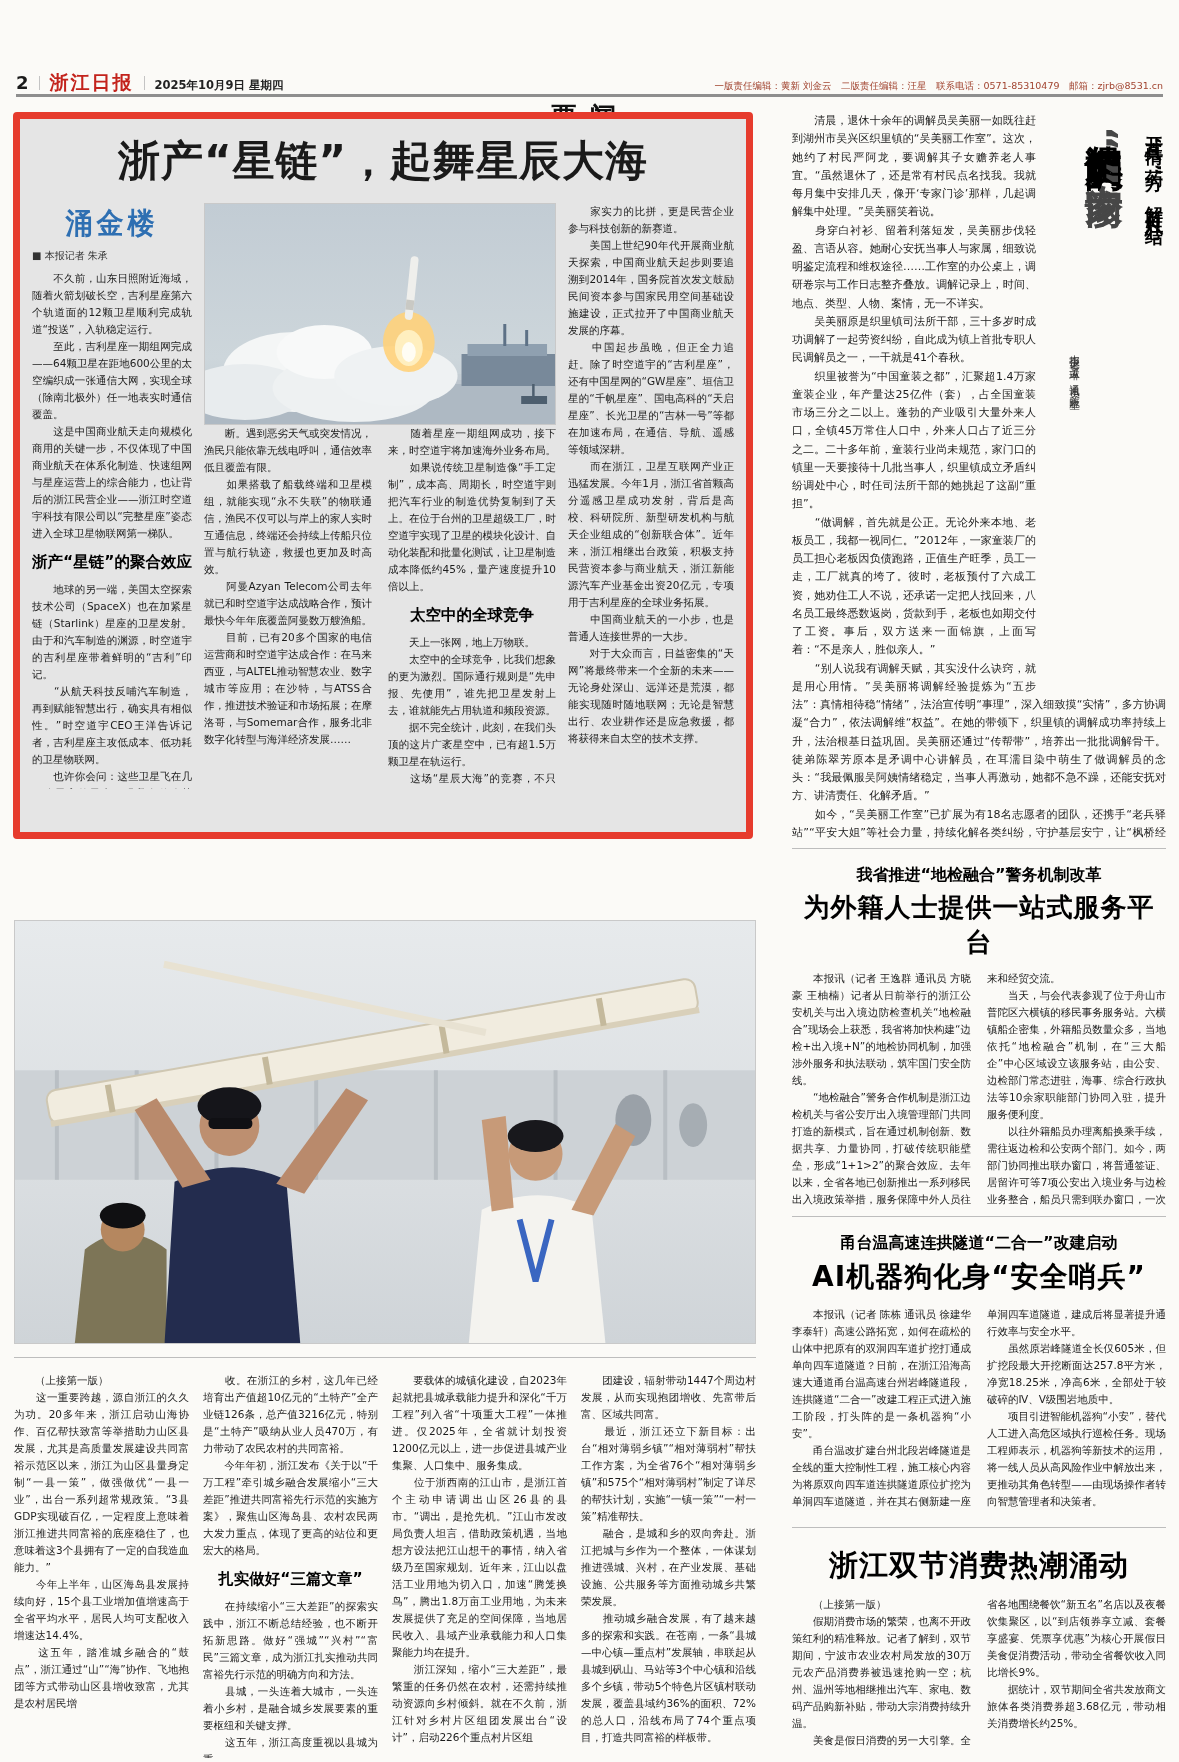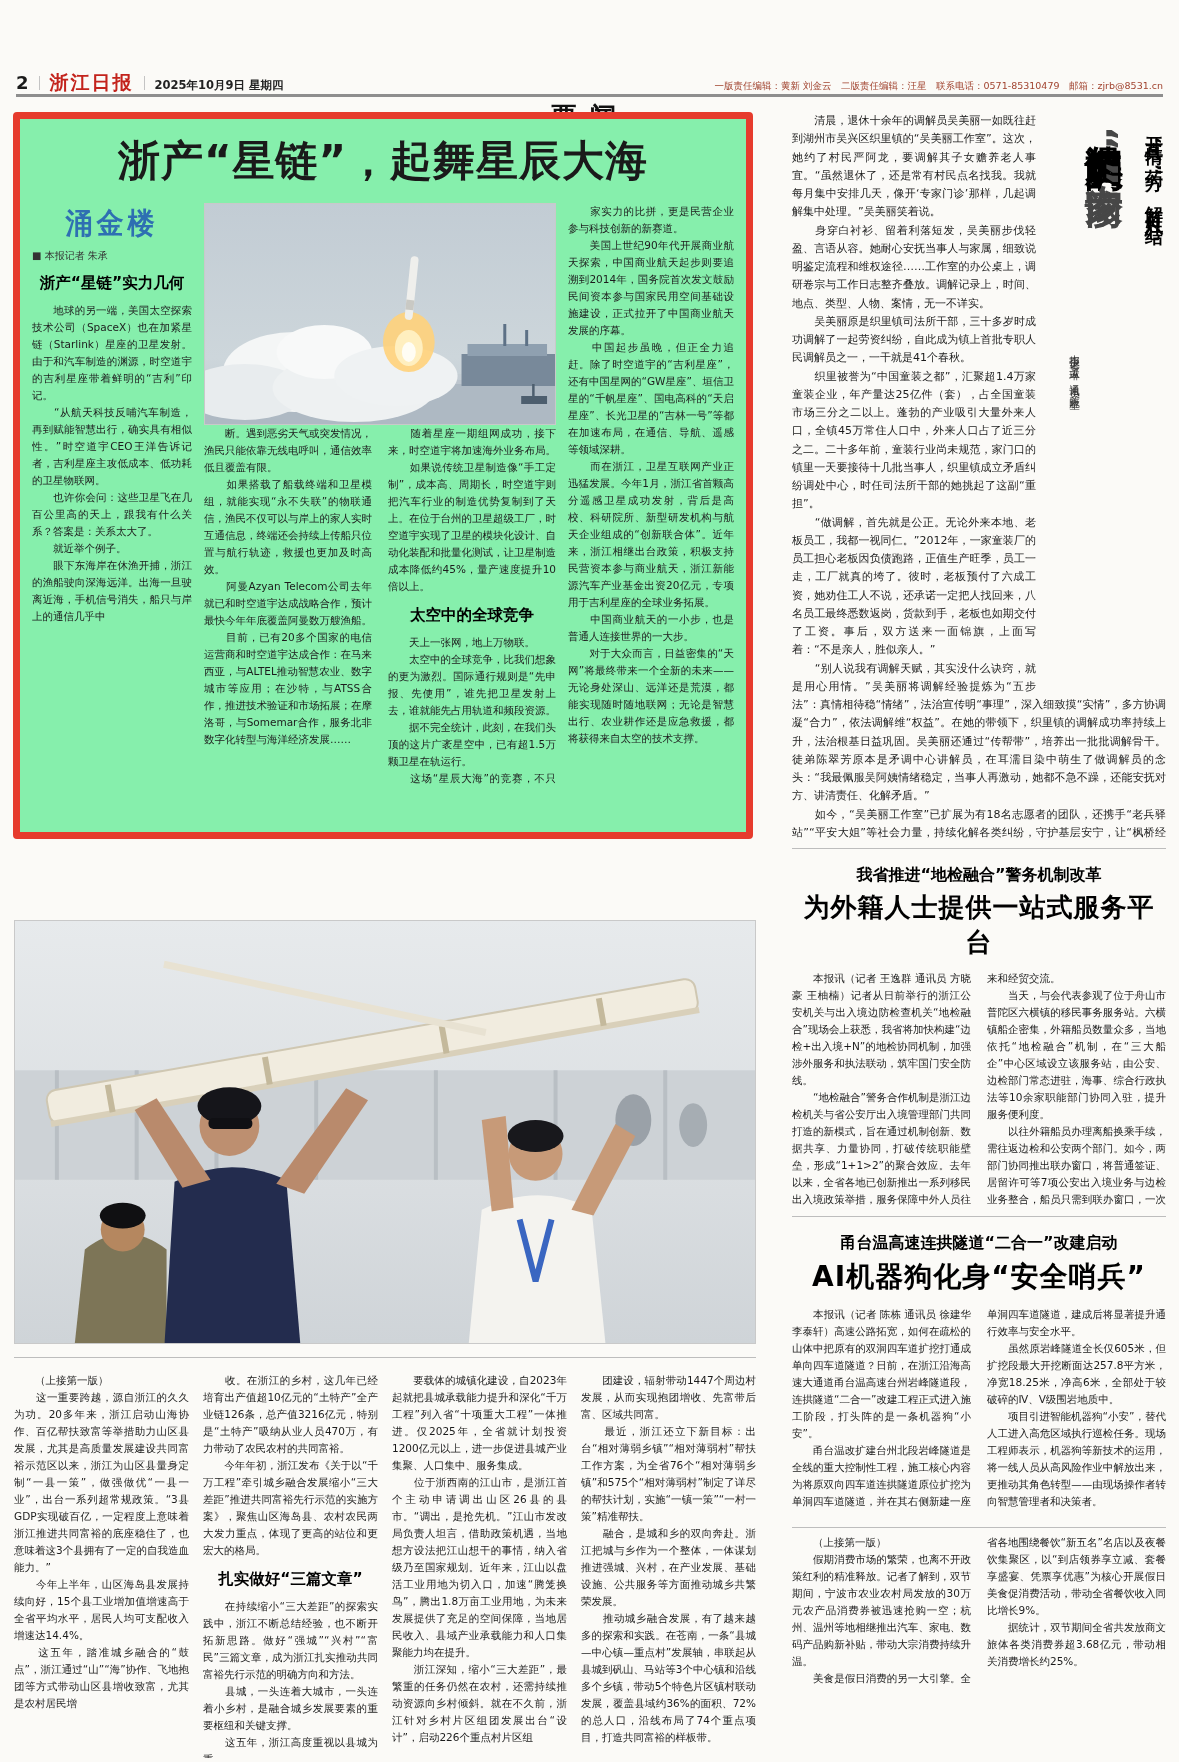--- a/index.html
+++ b/index.html
@@ -19,21 +19,21 @@
                  font-size:27px;font-weight:900;letter-spacing:12px;color:#111;}
 
   
   .body-text{font-size:10.5px;line-height:1.62;text-align:justify;color:#1c1c1c;}
   .flow{white-space:pre-line;}
   .subhead{font-size:15.5px;font-weight:900;text-align:center;margin:10px 0 8px;color:#000;}
   .rule{height:1px;background:#bdbdbd;margin:6px 0;}
 
   
   .main-box{position:absolute;left:13px;top:112px;width:740px;height:727px;box-sizing:border-box;
-            border:7px solid #e63b2d;border-radius:4px;background:#86efac;padding:8px 12px;}
+            border:7px solid #e63b2d;border-radius:4px;background:#e5e5e5;padding:8px 12px;}
   .main-headline{text-align:center;font-size:42px;font-weight:900;letter-spacing:1px;margin:6px 0 14px;}
   .main-body{display:flex;gap:12px;height:586px;overflow:hidden;}
   .mcol{overflow:hidden;}
   .c1{width:160px;flex:none;}
   .cmid{width:352px;flex:none;display:flex;flex-direction:column;}
   .c4{flex:1;}
   .col-logo{font-family:"DejaVu Serif","Liberation Serif",serif;font-size:27px;font-weight:bold;
             color:#2e6fb2;text-align:center;letter-spacing:4px;margin:2px 0 8px;transform:scaleY(1.08);}
   .byline{font-size:10px;color:#333;margin:0 0 7px;}
   .photo{border:1px solid #c9c9c9;background:#cfd6db;}
@@ -89,21 +89,24 @@
   <div class="hdr-rule"></div>
   <div class="section-title">要闻</div>
 
   <div class="main-box">
     <h1 class="main-headline">浙产“星链”，起舞星辰大海</h1>
     <div class="main-body">
 
       <div class="mcol c1">
         <div class="col-logo">涌金楼</div>
         <div class="byline">■ 本报记者 朱承</div>
-        <div class="subhead">浙产“星链”实力几何</div>
+        <div class="body-text flow">　　不久前，山东日照附近海域，随着火箭划破长空，吉利星座第六个轨道面的12颗卫星顺利完成轨道“投送”，入轨稳定运行。
+　　至此，吉利星座一期组网完成——64颗卫星在距地600公里的太空编织成一张通信大网，实现全球（除南北极外）任一地表实时通信覆盖。
+　　这是中国商业航天走向规模化商用的关键一步，不仅体现了中国商业航天在体系化制造、快速组网与星座运营上的综合能力，也让背后的浙江民营企业——浙江时空道宇科技有限公司以“完整星座”姿态进入全球卫星物联网第一梯队。</div>
+        <div class="subhead">浙产“星链”的聚合效应</div>
         <div class="body-text flow">　　地球的另一端，美国太空探索技术公司（SpaceX）也在加紧星链（Starlink）星座的卫星发射。由于和汽车制造的渊源，时空道宇的吉利星座带着鲜明的“吉利”印记。
 　　“从航天科技反哺汽车制造，再到赋能智慧出行，确实具有相似性。”时空道宇CEO王洋告诉记者，吉利星座主攻低成本、低功耗的卫星物联网。
 　　也许你会问：这些卫星飞在几百公里高的天上，跟我有什么关系？答案是：关系太大了。
 　　就近举个例子。
 　　眼下东海岸在休渔开捕，浙江的渔船驶向深海远洋。出海一旦驶离近海，手机信号消失，船只与岸上的通信几乎中</div>
       </div>
 
       <div class="cmid">
         <div class="photo photo-rocket">
           <svg viewBox="0 0 352 220" preserveAspectRatio="none">
@@ -275,20 +278,21 @@
       <div class="twocol body-text flow">　　本报讯（记者 陈栋 通讯员 徐建华 李泰轩）高速公路拓宽，如何在疏松的山体中把原有的双洞四车道扩挖打通成单向四车道隧道？日前，在浙江沿海高速大通道甬台温高速台州岩峰隧道段，连拱隧道“二合一”改建工程正式进入施工阶段，打头阵的是一条机器狗“小安”。
 　　甬台温改扩建台州北段岩峰隧道是全线的重大控制性工程，施工核心内容为将原双向四车道连拱隧道原位扩挖为单洞四车道隧道，并在其右侧新建一座单洞四车道隧道，建成后将显著提升通行效率与安全水平。
 　　虽然原岩峰隧道全长仅605米，但扩挖段最大开挖断面达257.8平方米，净宽18.25米，净高6米，全部处于较破碎的Ⅳ、Ⅴ级围岩地质中。
 　　项目引进智能机器狗“小安”，替代人工进入高危区域执行巡检任务。现场工程师表示，机器狗等新技术的运用，将一线人员从高风险作业中解放出来，更推动其角色转型——由现场操作者转向智慧管理者和决策者。
 　　后续，项目团队将及时总结经验，力争形成可复制、可推广的标准化成果，为同类工程提供示范。</div>
     </section>
 
     <div class="rule"></div>
 
     <section class="art art-consumption">
+      <h2 class="mid-headline">浙江双节消费热潮涌动</h2>
       <div class="twocol body-text flow">　　（上接第一版）
 　　假期消费市场的繁荣，也离不开政策红利的精准释放。记者了解到，双节期间，宁波市农业农村局发放的30万元农产品消费券被迅速抢购一空；杭州、温州等地相继推出汽车、家电、数码产品购新补贴，带动大宗消费持续升温。
 　　美食是假日消费的另一大引擎。全省各地围绕餐饮“新五名”名店以及夜餐饮集聚区，以“到店领券享立减、套餐享盛宴、凭票享优惠”为核心开展假日美食促消费活动，带动全省餐饮收入同比增长9%。
 　　据统计，双节期间全省共发放商文旅体各类消费券超3.68亿元，带动相关消费增长约25%。</div>
     </section>
 
   </div>
 
 </div>
 

